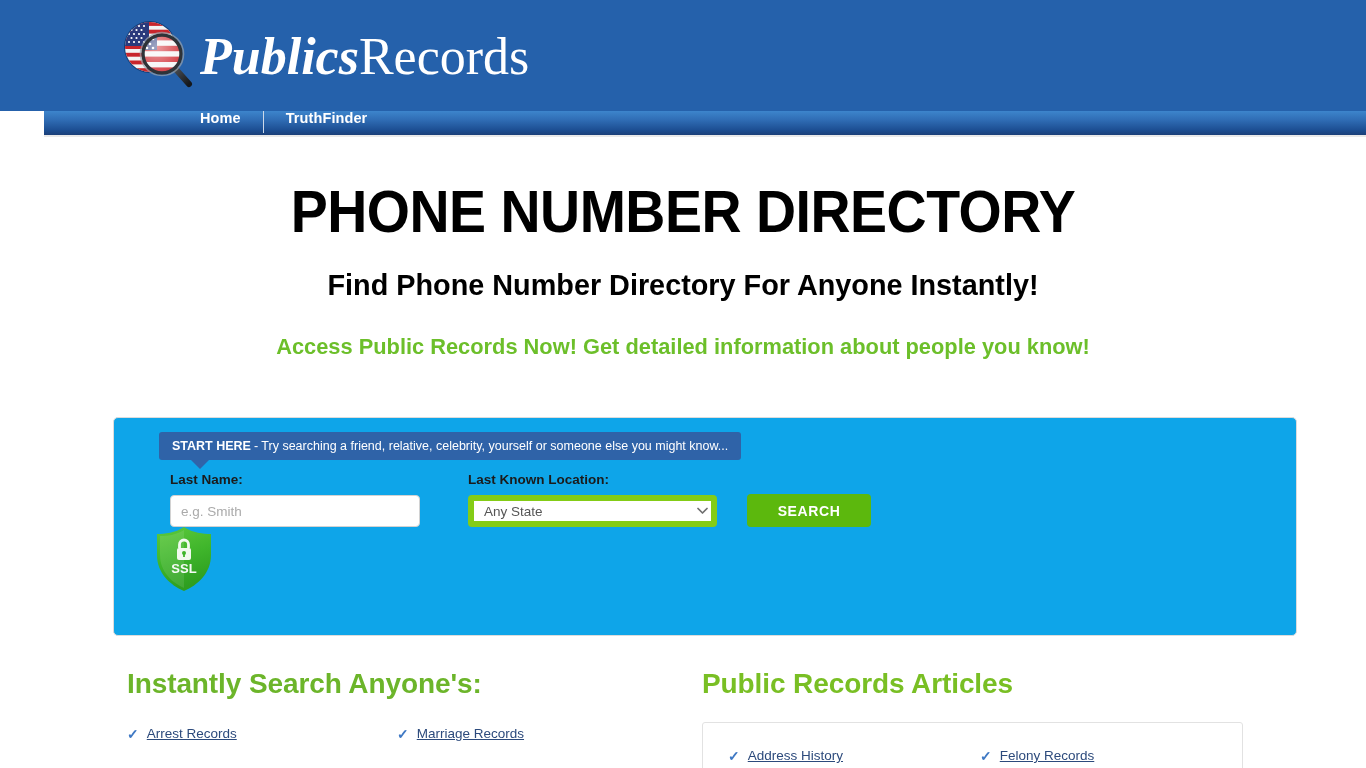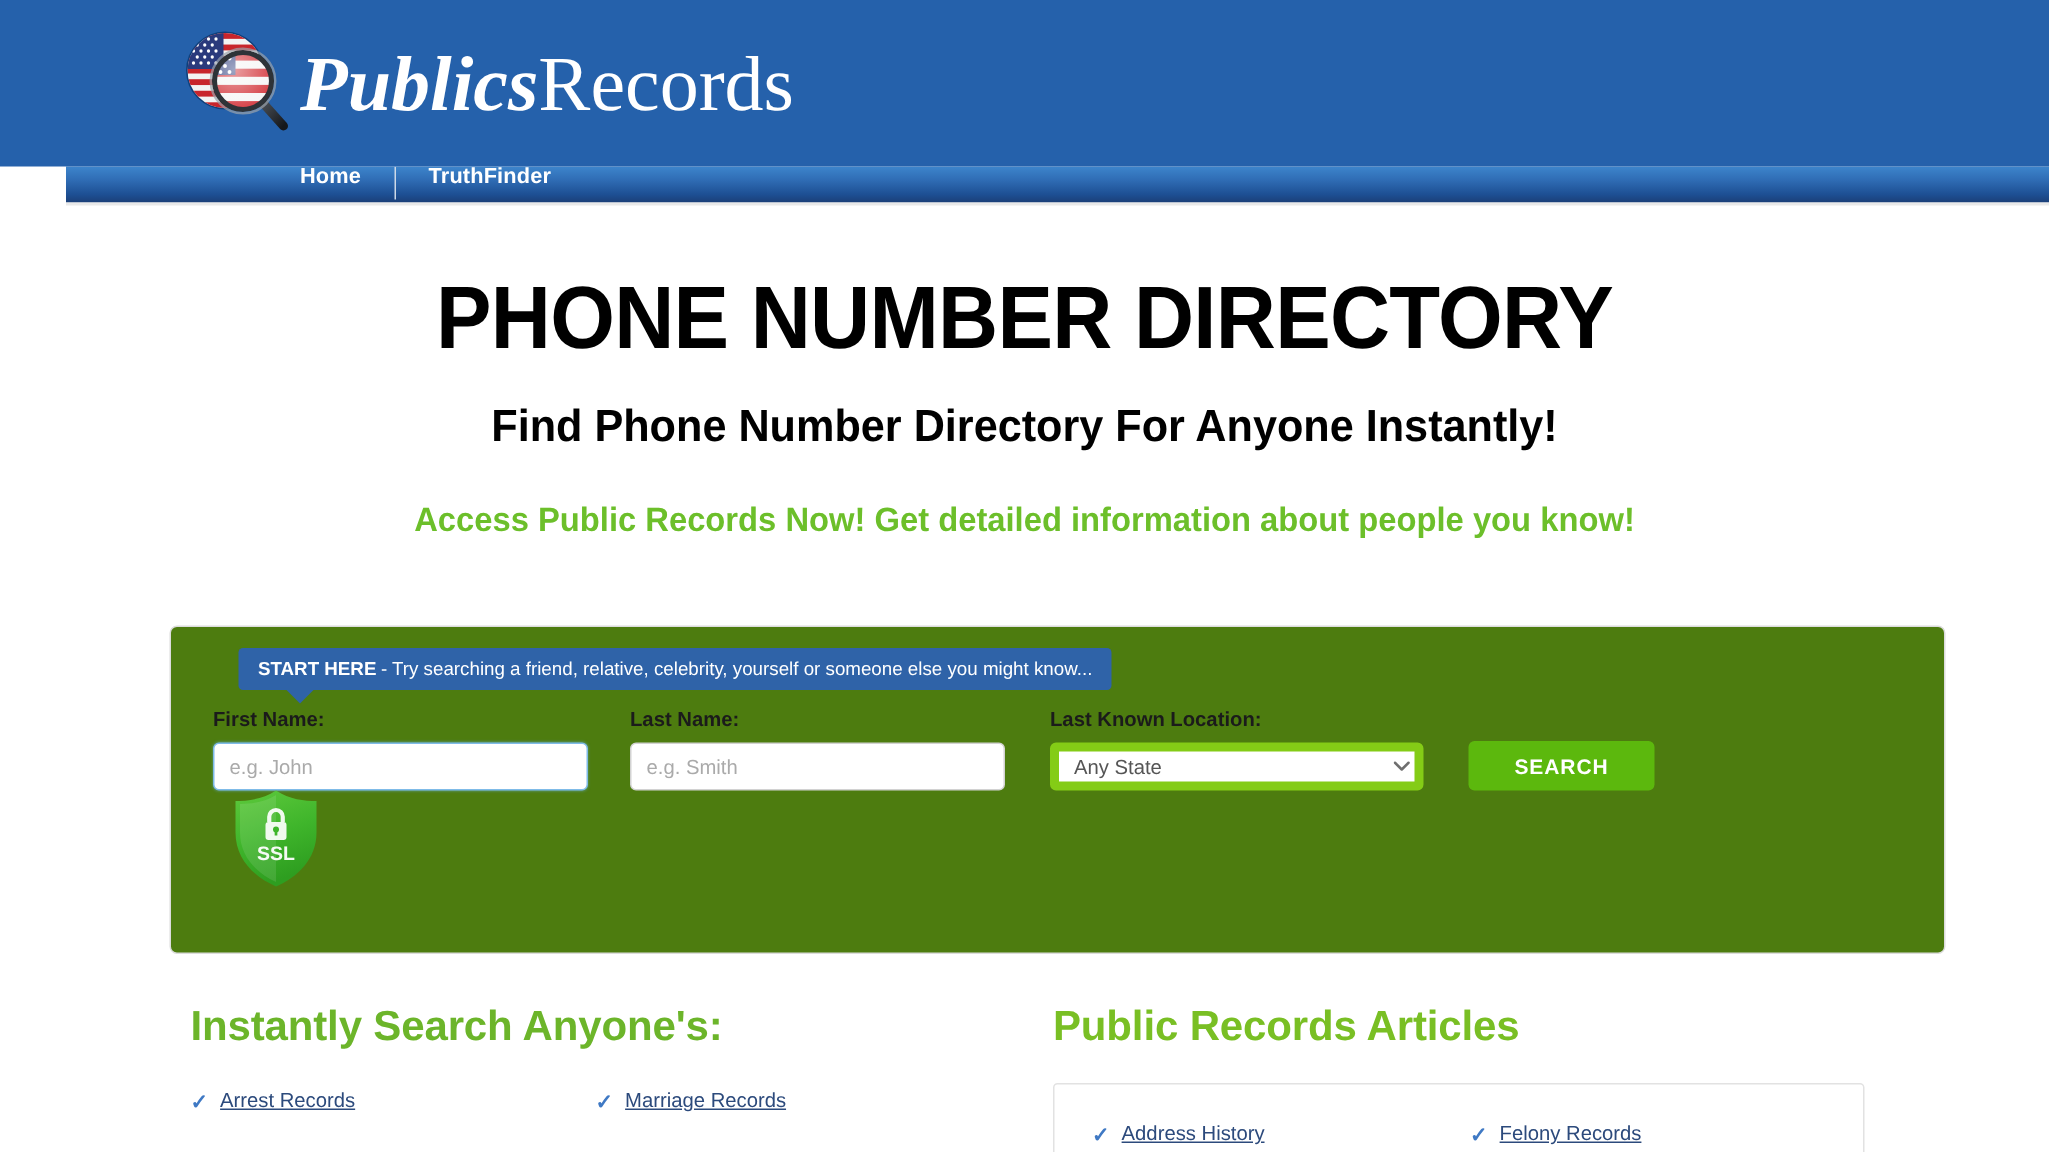--- a/index.html
+++ b/index.html
@@ -112,21 +112,21 @@
 
   
   .search-panel {
     position: absolute;
     left: 113px;
     top: 417px;
     width: 1184px;
     height: 219px;
     border: 1px solid #dcdcdc;
     border-radius: 5px;
-    background: #4d7c0f;
+    background: #0ea5e9;
   }
   .start-here {
     position: absolute;
     left: 45px;
     top: 14px;
     background: #2f63a8;
     color: #ffffff;
     height: 28px;
     display: flex;
     align-items: center;
@@ -178,21 +178,21 @@
     outline: none;
     background: #fff;
   }
   .text-input::placeholder { color: #aaaaaa; }
   .text-input.focused {
     border: 1px solid #7fbbe8;
     box-shadow: 0 0 2px rgba(110,180,235,.55);
   }
   .field-first { margin-left: 0; }
   .field-last { margin-left: 28px; }
-  .field-loc { margin-left: 30px; }
+  .field-loc { margin-left: 48px; }
 
   .select-input {
     width: 249px;
     height: 32px;
     border: 6px solid #84cc16;
     border-radius: 4px;
     background: #fff;
     font-size: 13.5px;
     color: #555;
     font-family: "Liberation Sans", sans-serif;
@@ -395,24 +395,20 @@
 
 <div class="search-panel">
 
   <div class="start-here">
     <strong>START HERE</strong>
     <span class="sh-rest">- Try searching a friend, relative, celebrity, yourself or someone else you might know...</span>
   </div>
 
   <div class="field-row">
 
-    <div class="field field-first">
-      <label class="field-label">First Name:</label>
-      <input class="text-input focused" type="text" placeholder="e.g. John" style="">
-    </div>
 
     <div class="field field-last">
       <label class="field-label">Last Name:</label>
       <input class="text-input" type="text" placeholder="e.g. Smith" style="">
     </div>
 
     <div class="field field-loc">
       <label class="field-label">Last Known Location:</label>
       <div class="select-wrap">
         <select class="select-input">

